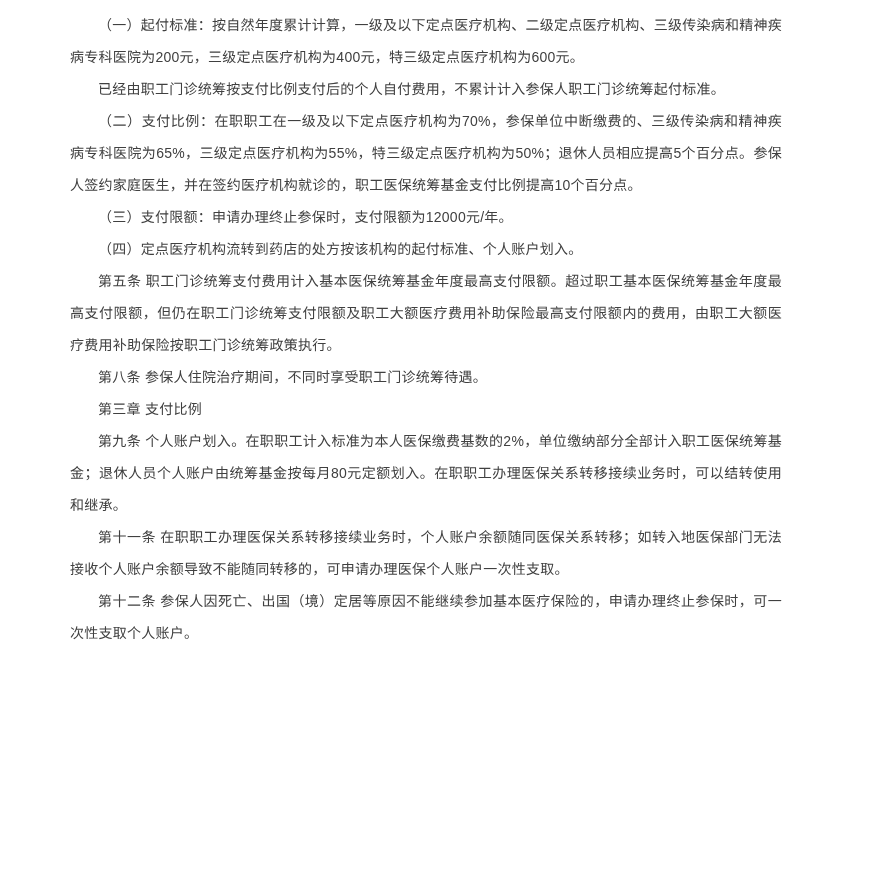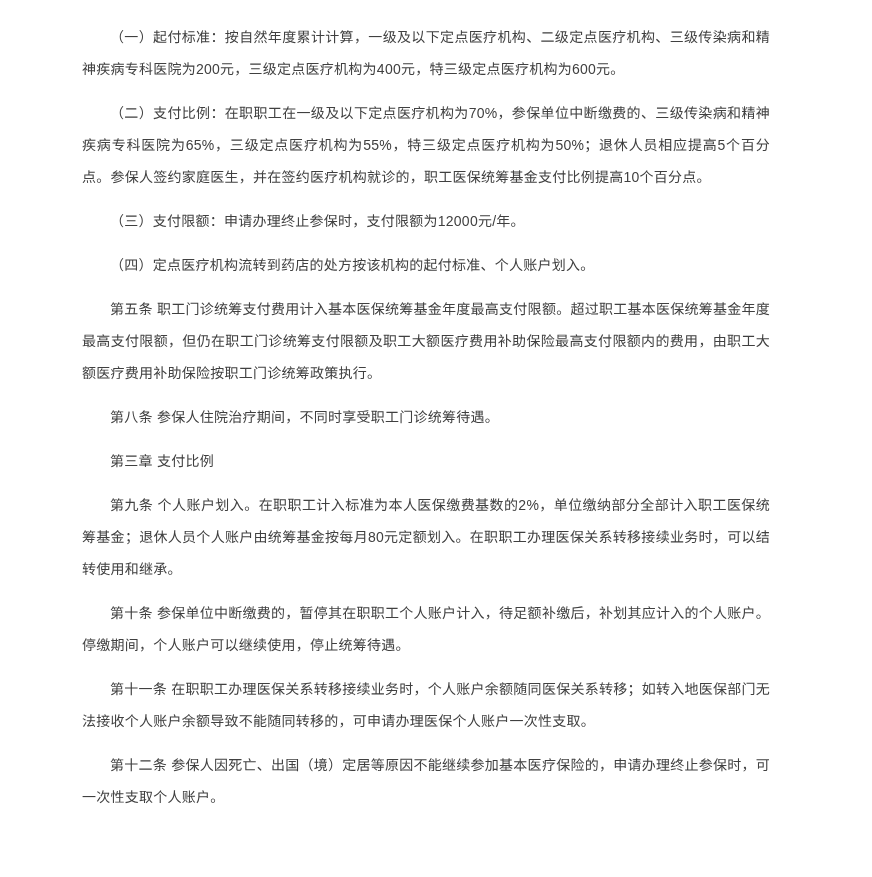--- a/index.html
+++ b/index.html
@@ -17,34 +17,34 @@
     box-sizing: border-box;
     width: 872px;
     padding: 9px 90px 0 70px;
     font-size: 14px;
     line-height: 32px;
     letter-spacing: 0.25px;
     color: #404040;
     text-align: justify;
   }
   .doc p {
-    margin: 12px;
+    margin: 0;
     padding: 0;
     text-indent: 2em;
     word-break: break-all;
   }
 </style>
 </head>
 <body style="background: rgb(255, 255, 255);">
 
 <div class="doc" style="color: rgb(64, 64, 64);">
     <p>（一）起付标准：按自然年度累计计算，一级及以下定点医疗机构、二级定点医疗机构、三级传染病和精神疾病专科医院为200元，三级定点医疗机构为400元，特三级定点医疗机构为600元。</p>
+    <p>已经由职工门诊统筹按支付比例支付后的个人自付费用，不累计计入参保人职工门诊统筹起付标准。</p>
     <p>（二）支付比例：在职职工在一级及以下定点医疗机构为70%，参保单位中断缴费的、三级传染病和精神疾病专科医院为65%，三级定点医疗机构为55%，特三级定点医疗机构为50%；退休人员相应提高5个百分点。参保人签约家庭医生，并在签约医疗机构就诊的，职工医保统筹基金支付比例提高10个百分点。</p>
     <p>（三）支付限额：申请办理终止参保时，支付限额为12000元/年。</p>
     <p>（四）定点医疗机构流转到药店的处方按该机构的起付标准、个人账户划入。</p>
     <p>第五条 职工门诊统筹支付费用计入基本医保统筹基金年度最高支付限额。超过职工基本医保统筹基金年度最高支付限额，但仍在职工门诊统筹支付限额及职工大额医疗费用补助保险最高支付限额内的费用，由职工大额医疗费用补助保险按职工门诊统筹政策执行。</p>
     <p>第八条 参保人住院治疗期间，不同时享受职工门诊统筹待遇。</p>
     <p>第三章 支付比例</p>
     <p>第九条 个人账户划入。在职职工计入标准为本人医保缴费基数的2%，单位缴纳部分全部计入职工医保统筹基金；退休人员个人账户由统筹基金按每月80元定额划入。在职职工办理医保关系转移接续业务时，可以结转使用和继承。</p>
-    <p>第十条 参保单位中断缴费的，暂停其在职职工个人账户计入，待足额补缴后，补划其应计入的个人账户。停缴期间，个人账户可以继续使用，停止统筹待遇。</p>
     <p>第十一条 在职职工办理医保关系转移接续业务时，个人账户余额随同医保关系转移；如转入地医保部门无法接收个人账户余额导致不能随同转移的，可申请办理医保个人账户一次性支取。</p>
     <p>第十二条 参保人因死亡、出国（境）定居等原因不能继续参加基本医疗保险的，申请办理终止参保时，可一次性支取个人账户。</p>
   </div>
 
 </body></html>

